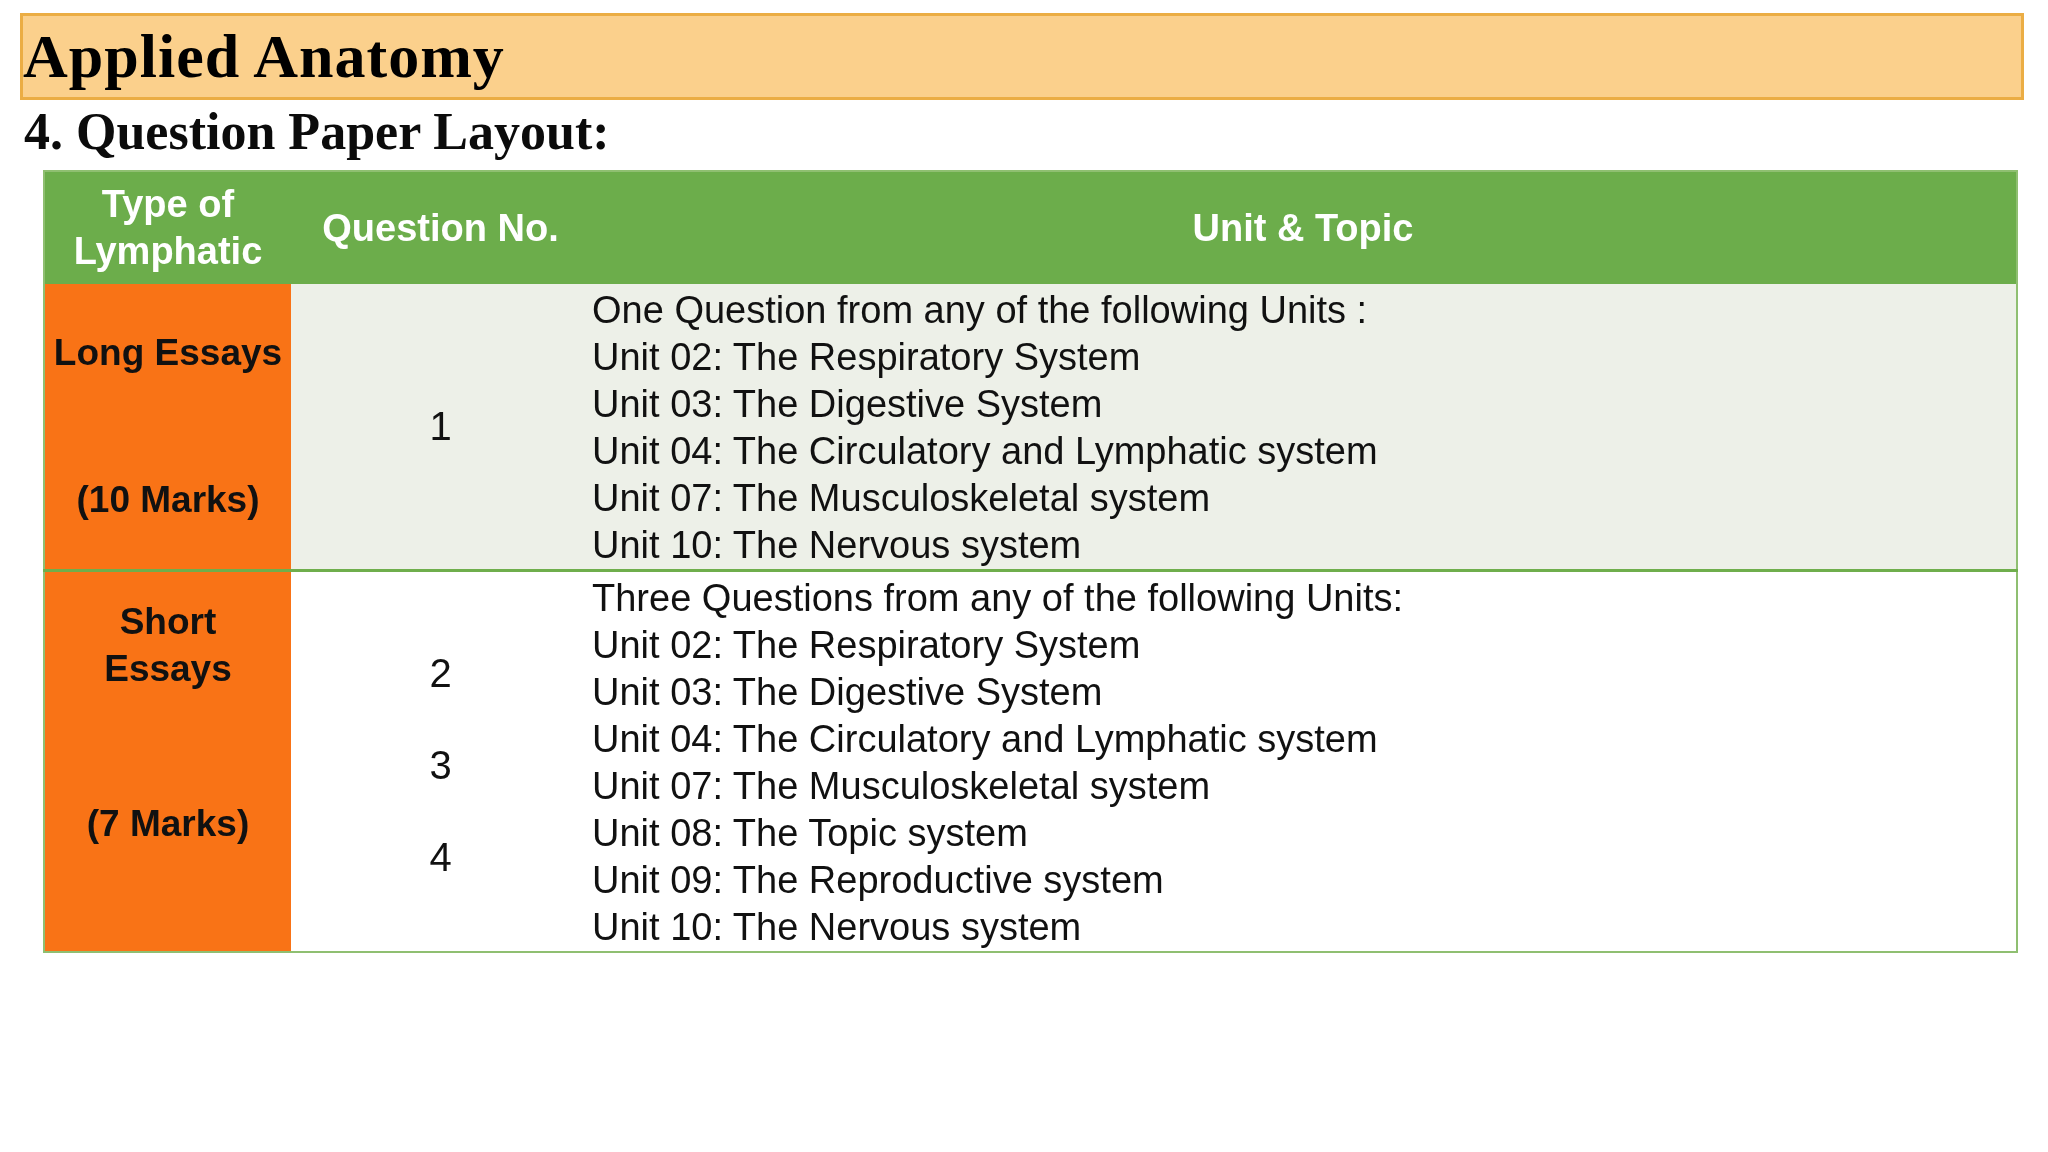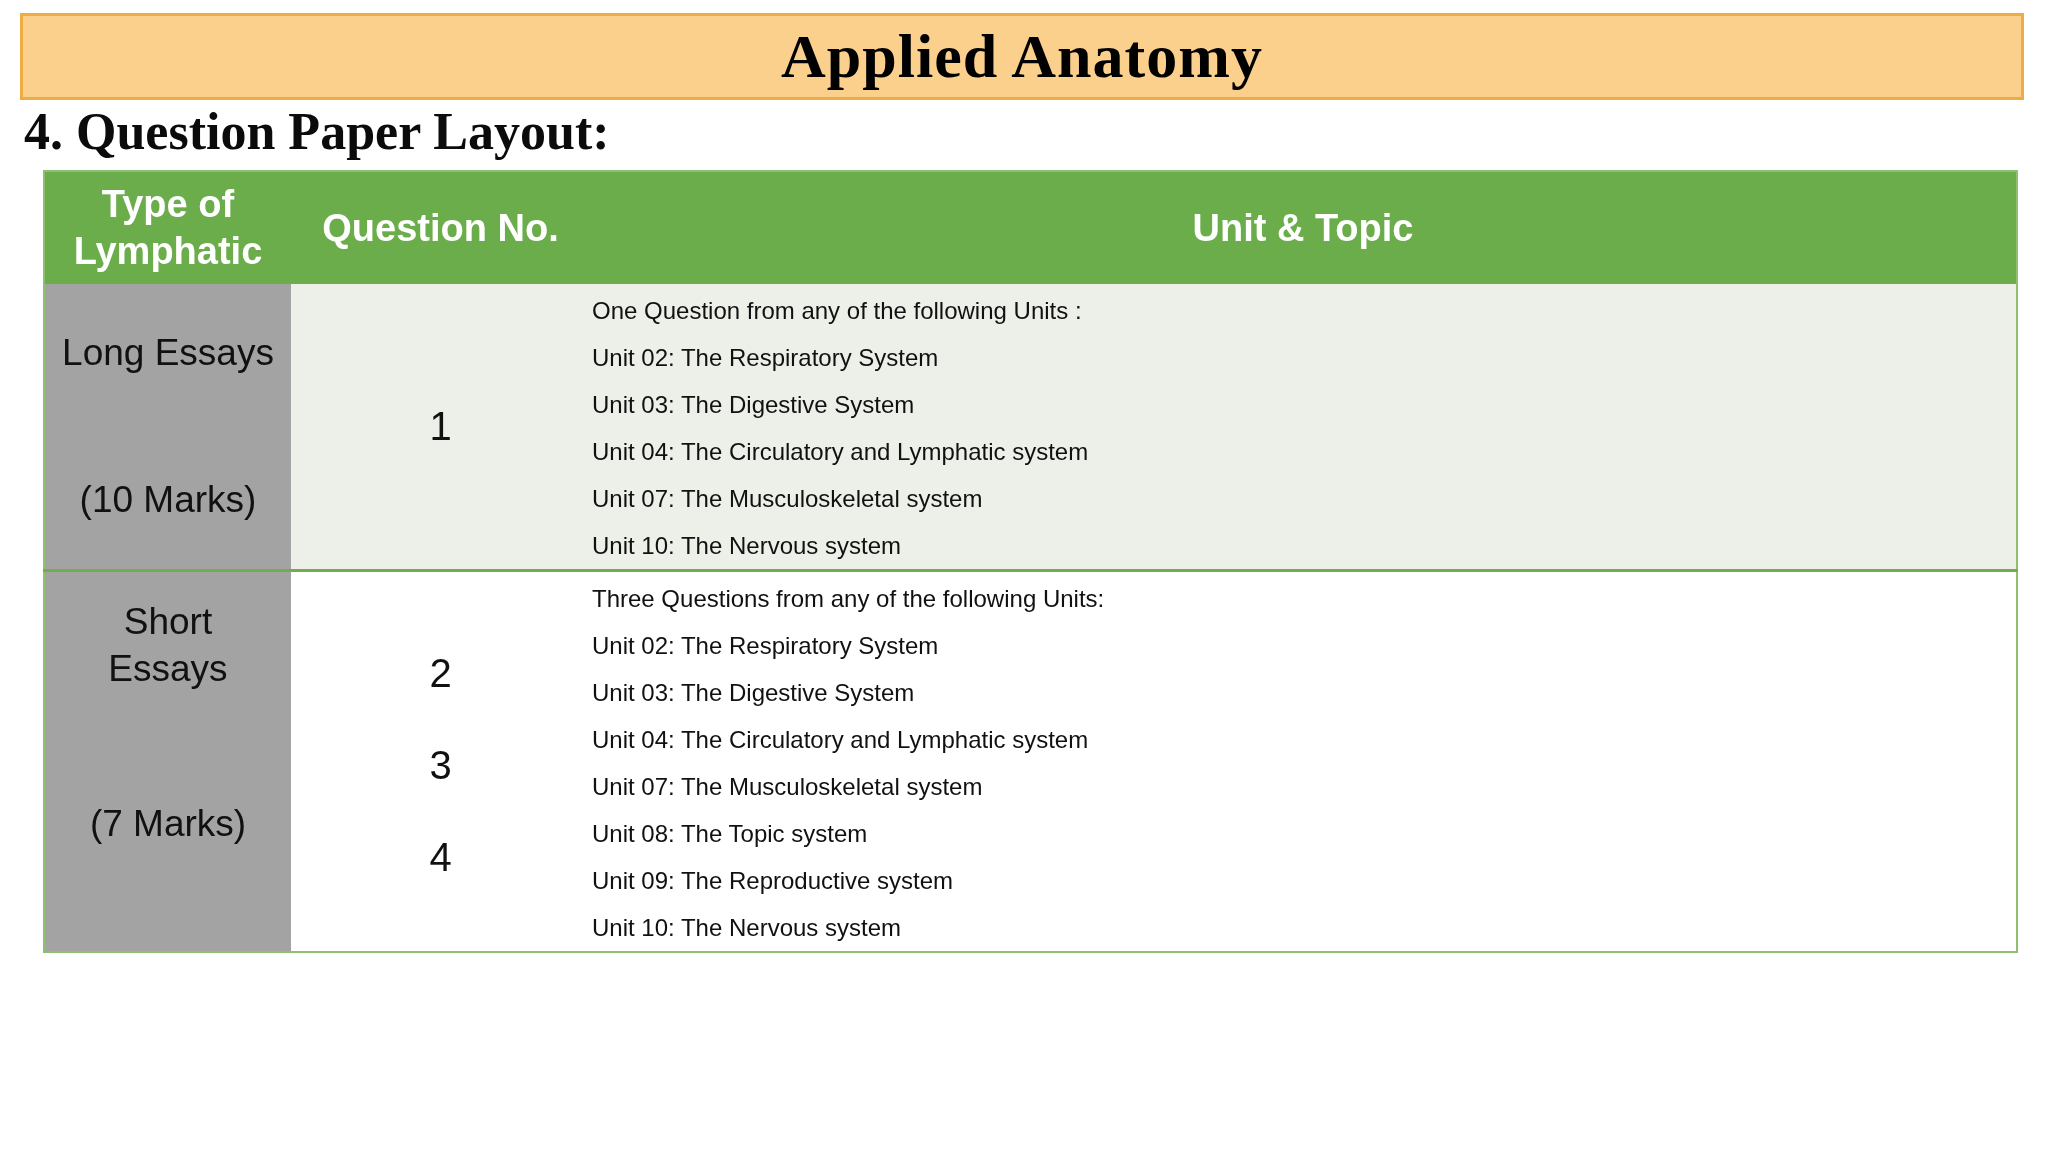--- a/index.html
+++ b/index.html
@@ -4,21 +4,21 @@
 <style>
   html,body { margin:0; padding:0; background:#ffffff; }
   .page {
     position:relative; width:2048px; height:1152px; overflow:hidden;
     background:#ffffff; font-family:"Liberation Sans", sans-serif; color:#111111;
   }
   
   .banner {
     position:absolute; left:20px; top:13px; width:2004px; height:87px;
     background:#FBD08C; border:3px solid #EBAD44; box-sizing:border-box;
-    display:flex; align-items:center; justify-content:center;
+    display:flex; align-items:center; 
   }
   .banner-title {
     font-family:"Liberation Serif", serif; font-weight:bold;
     font-size:62px; color:#000000; letter-spacing:1px;
   }
   
   .section-heading {
     position:absolute; left:24px; top:102px;
     font-family:"Liberation Serif", serif; font-weight:bold;
     font-size:52px; color:#0b0b0b;
@@ -31,25 +31,25 @@
   }
   col.c1 { width:247px; } col.c2 { width:299px; } col.c3 { width:1427px; }
   th {
     background:#6CAD4B; color:#ffffff; font-weight:bold; font-size:38px;
     line-height:47px; height:112px; vertical-align:middle; text-align:center;
     padding:0 20px;
   }
   td { padding:0; vertical-align:top; }
   tr.row1 td { height:281px; }
   tr.row2 td { height:375px; border-top:3px solid #6FAE4C; }
-  td.type-cell { background:#a3a3a3; text-align:center; font-weight:normal; font-size:37px; line-height:47px; }
+  td.type-cell { background:#f97316; text-align:center; font-weight:bold; font-size:37px; line-height:47px; }
   tr.row1 td.qno-cell, tr.row1 td.topics-cell { background:#EDF0E8; }
   td.qno-cell { text-align:center; font-size:40px; line-height:47px; }
   tr.row1 td.qno-cell { vertical-align:middle; }
-  td.topics-cell { font-size:24px; line-height:47px; padding:3px 0 0 2px; }
+  td.topics-cell { font-size:38px; line-height:47px; padding:3px 0 0 2px; }
   .type-line-first  { margin-top:45px; }
   .marks-line-r1    { margin-top:100px; }
   .type-line-short  { margin-top:26px; }
   .marks-line-r2    { margin-top:108px; }
   .qnum-r2-first    { margin-top:78px; }
   .qnum-r2          { margin-top:45px; }
 </style>
 </head>
 <body>
 

